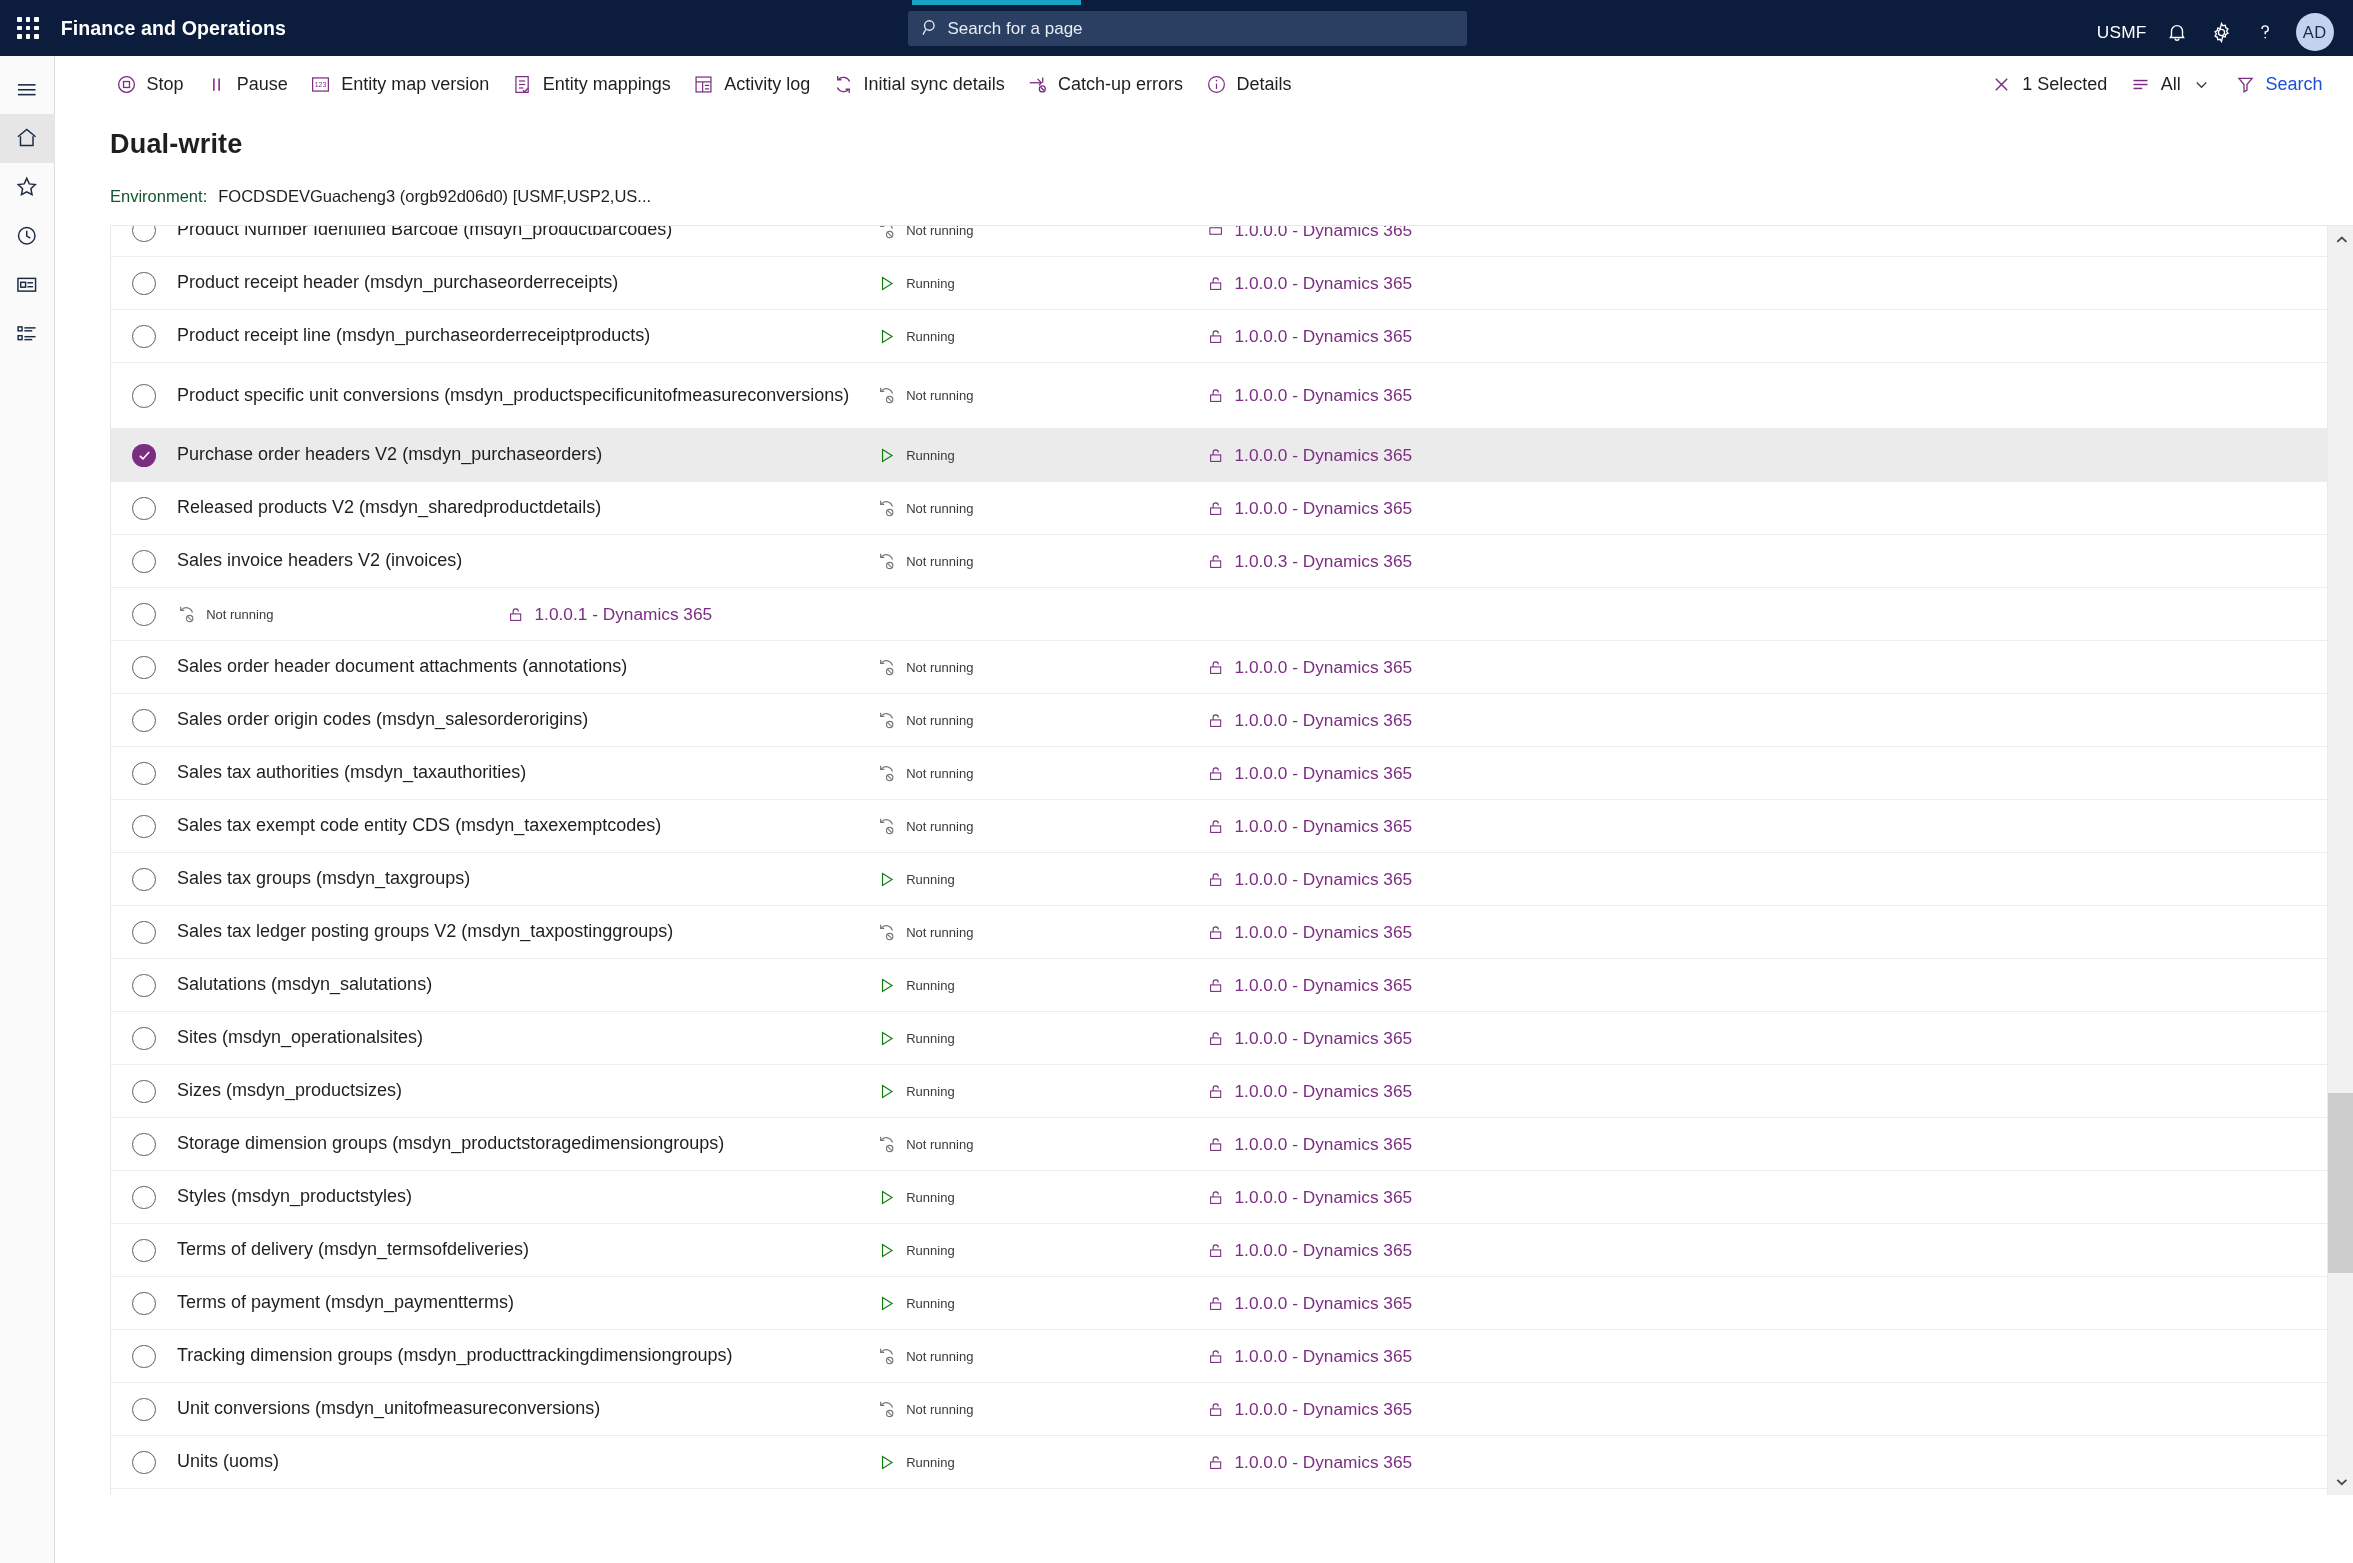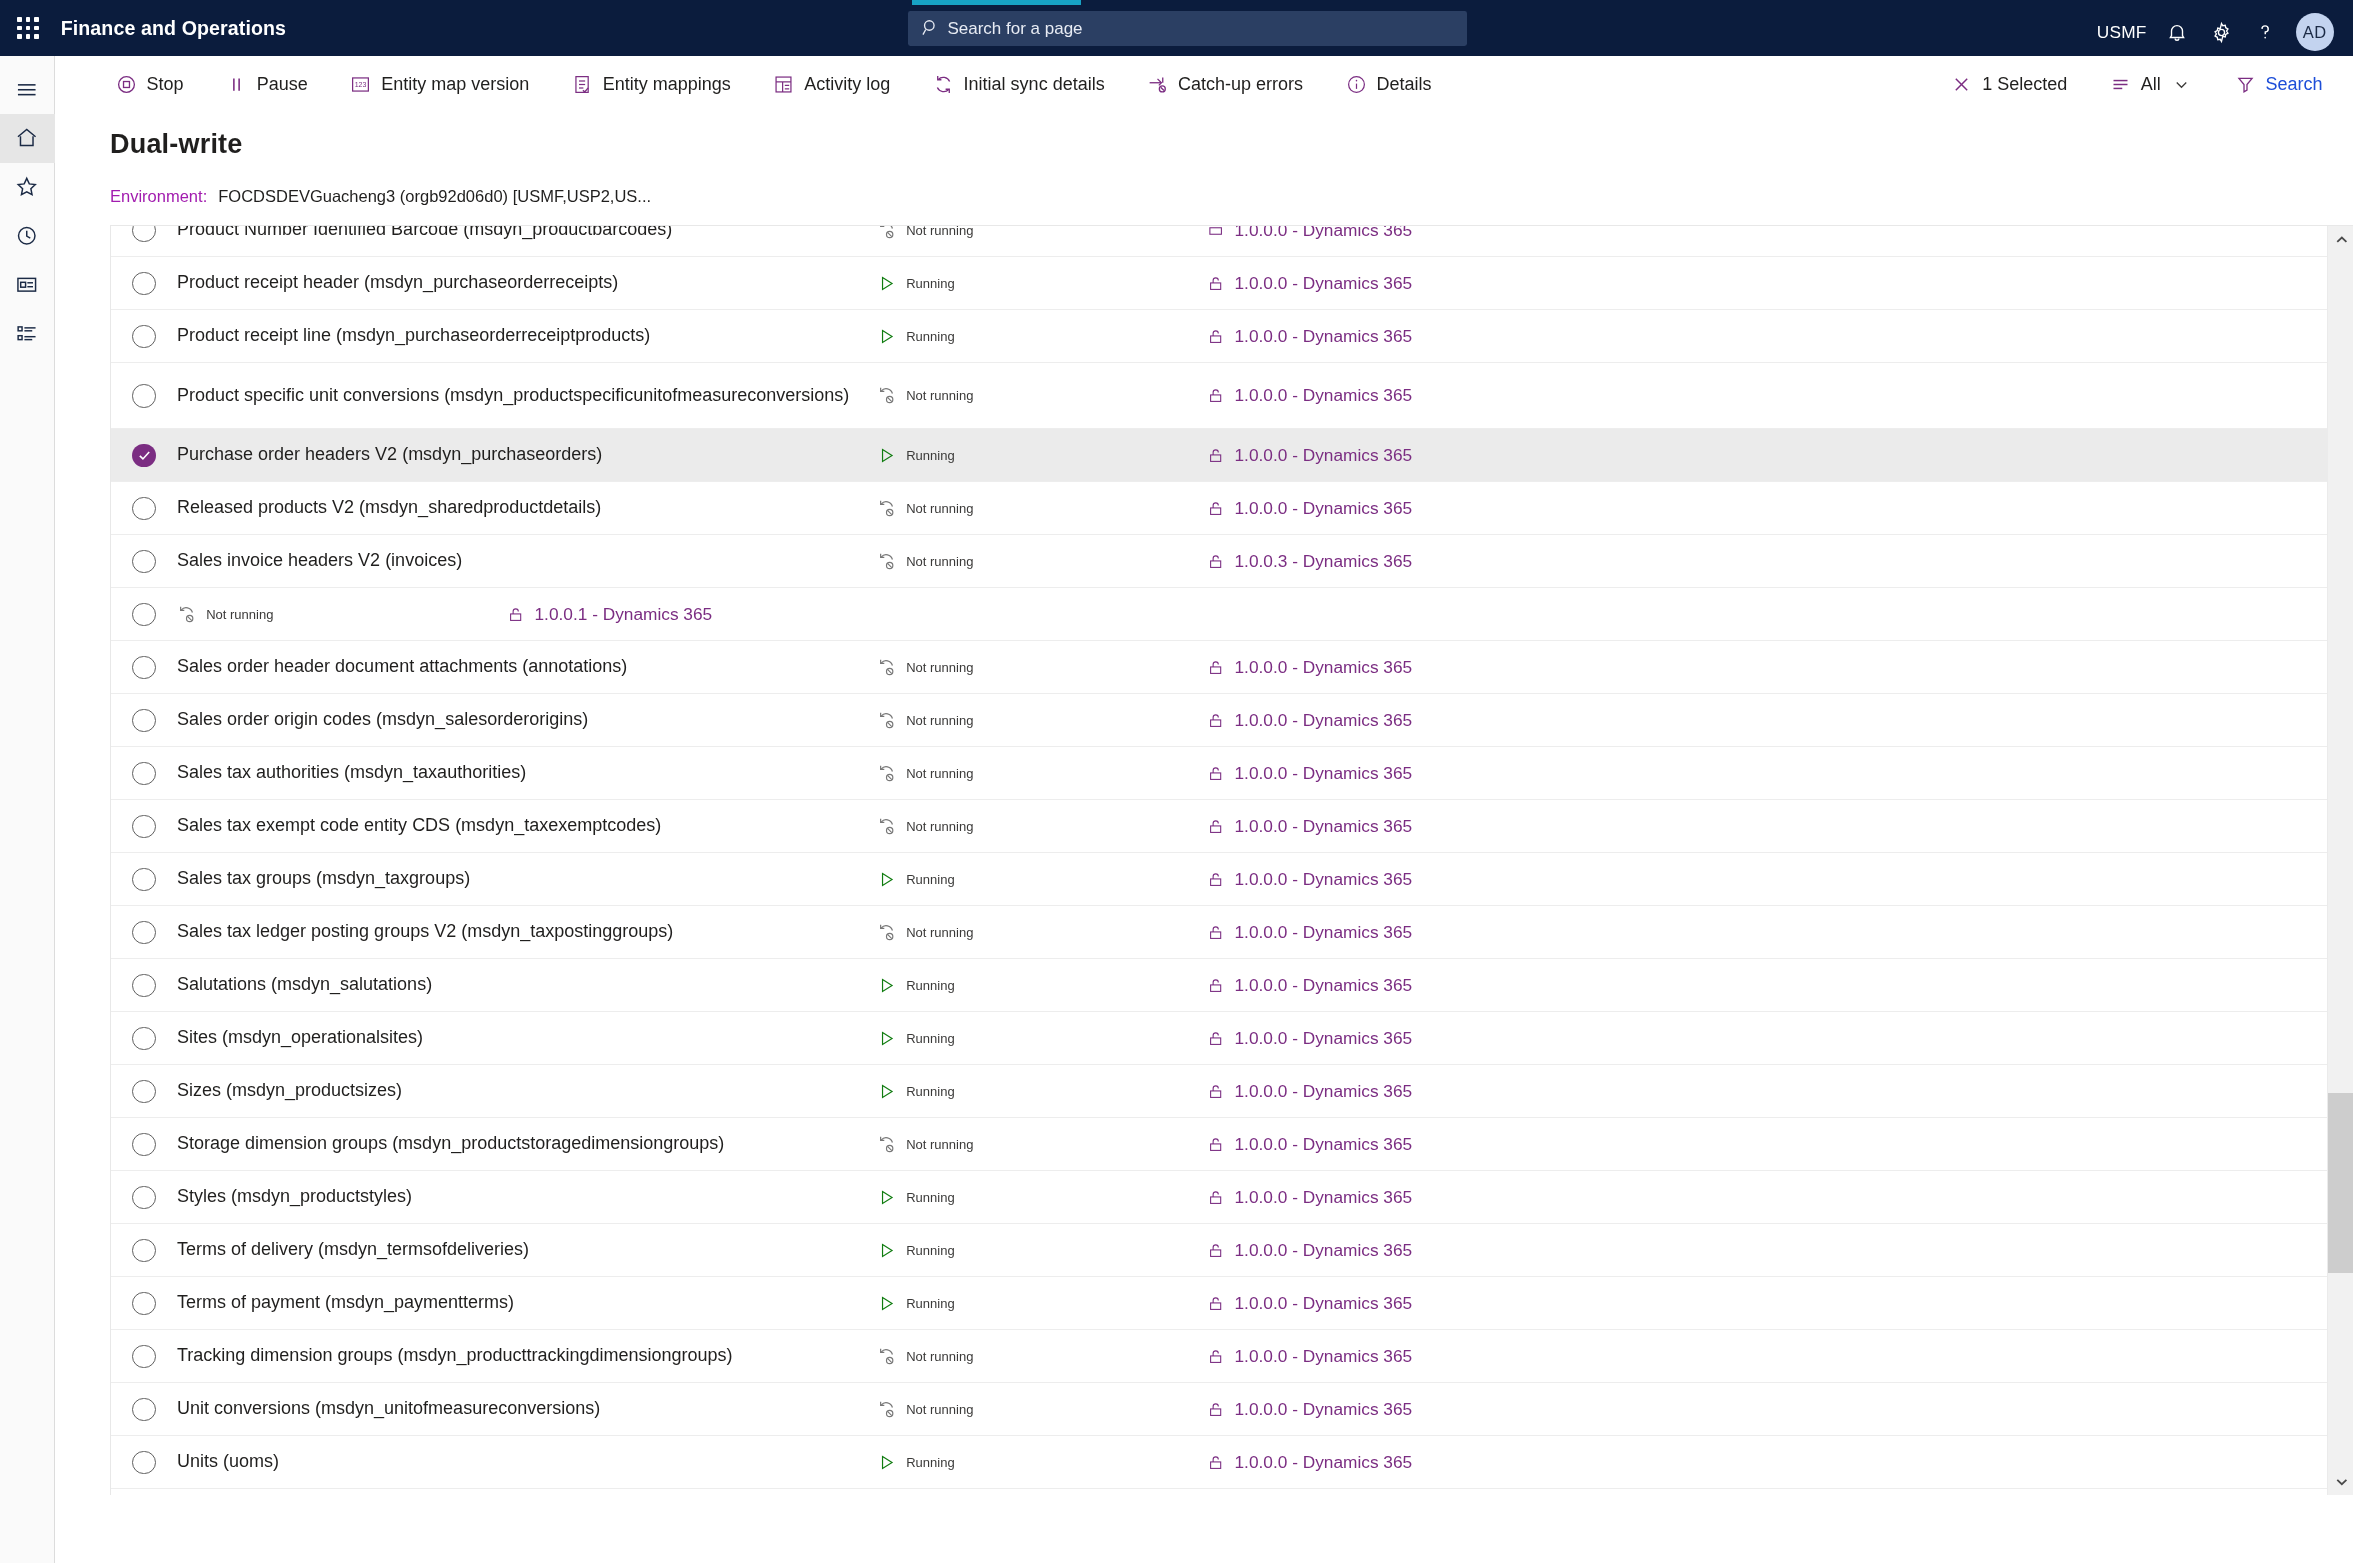--- a/index.html
+++ b/index.html
@@ -77,37 +77,36 @@
   
   .main { flex: 1; min-width: 0; display: flex; flex-direction: column; background: #ffffff; }
 
   
   .cmdbar {
     height: 56px; min-height: 56px;
     display: flex; align-items: center;
     padding-left: 49px; padding-right: 20.4px;
     background: #ffffff;
     position: relative;
-    gap: 20px;
   }
   .cmd {
     display: flex; align-items: center; gap: 9.4px;
     height: 44px; padding: 0 11px;
     cursor: pointer; white-space: nowrap;
   }
   .cmd .lbl { font-size: 18px; color: #201f1e; }
   .cmd .ico { display: flex; align-items: center; justify-content: center; width: 22px; height: 22px; }
   .cmdspace { flex: 1; }
   .cmd.muted .lbl { color: #1d4ed8; }
 
   
   .pagehead { padding: 17.3px 0 0 55px; background: #ffffff; }
   .page-title { font-size: 27px; font-weight: 600; color: #201f1e; letter-spacing: 0.2px; }
   .env-line { margin-top: 27px; font-size: 16.5px; color: #201f1e; display: flex; gap: 11px; }
-  .env-label { color: #a21caf; }
+  .env-label { color: #14532d; }
   .env-value { color: #201f1e; }
 
   
   .gridwrap {
     margin-top: 19px;
     flex: 1; min-height: 0;
     display: flex;
     padding-left: 55px;
     position: relative;
   }

